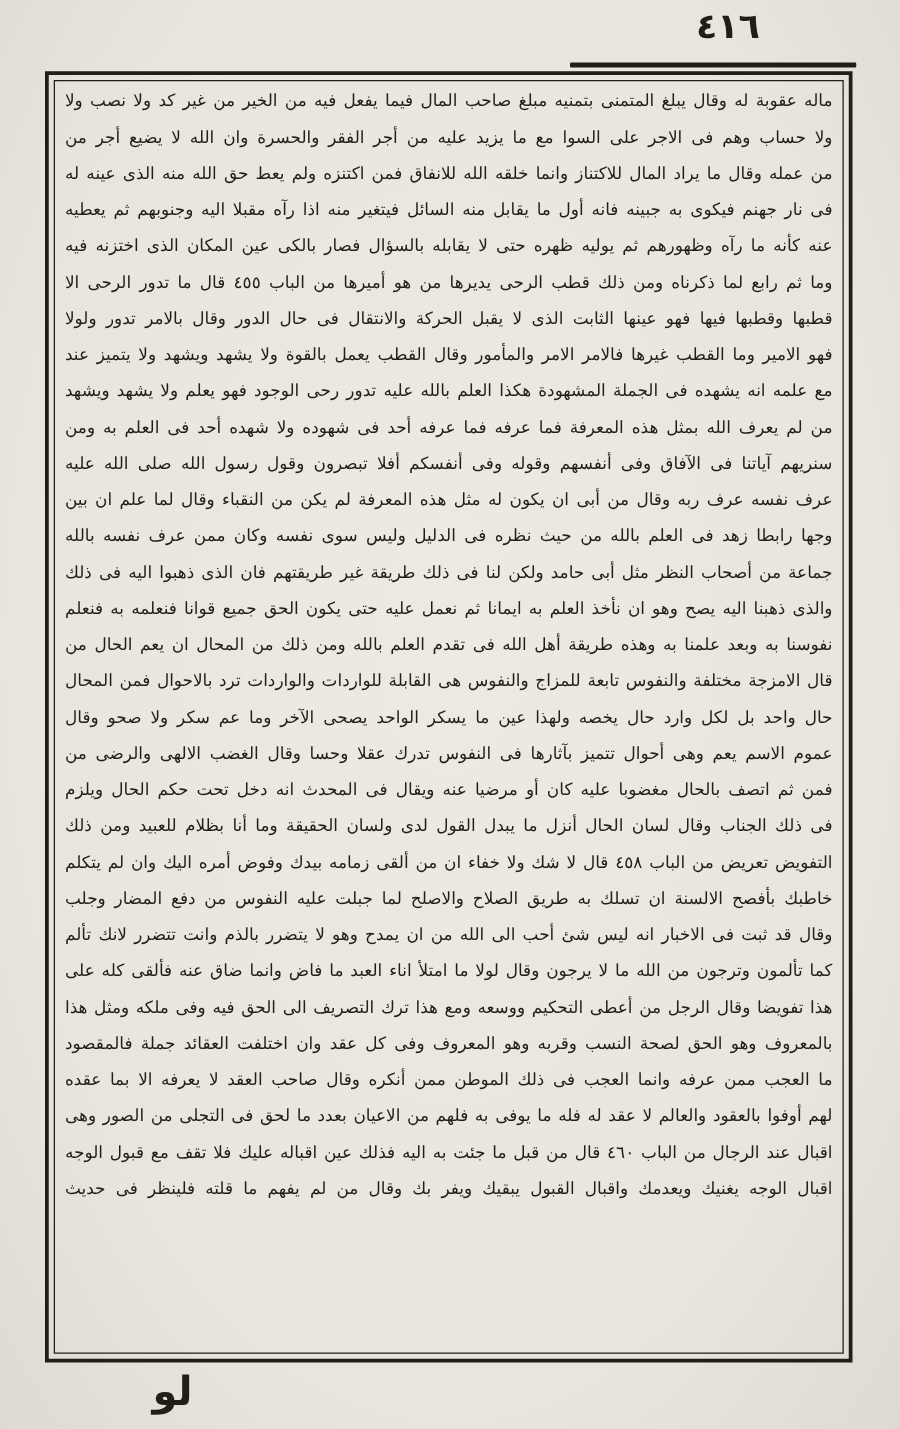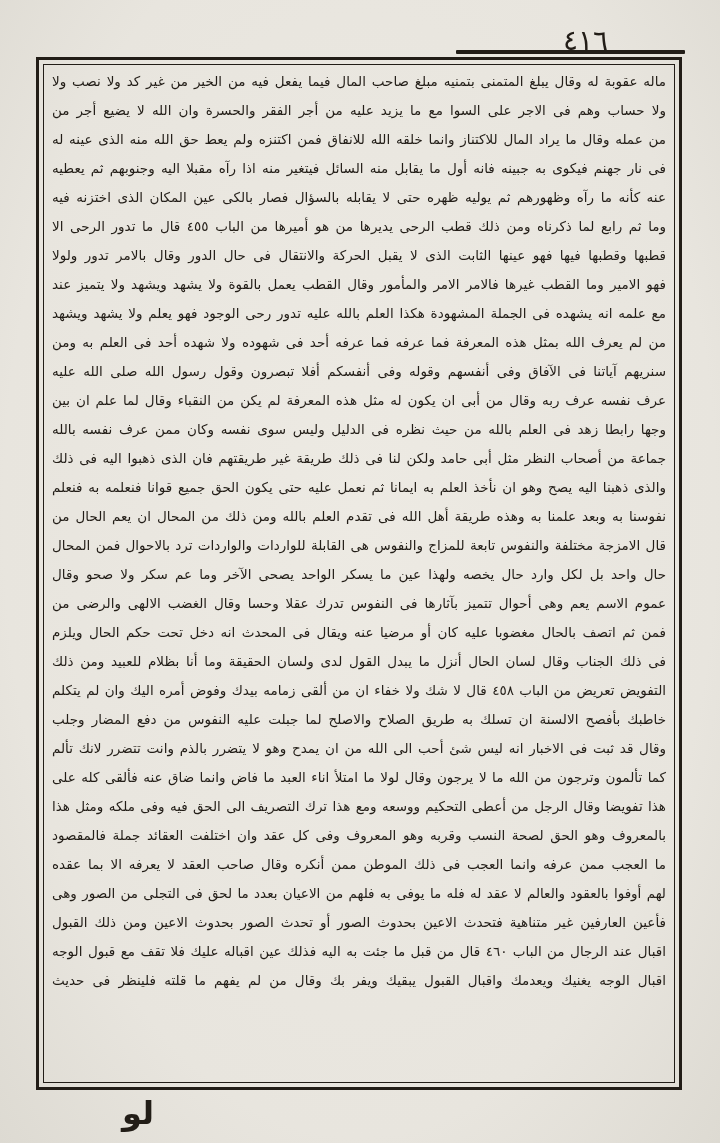--- a/index.html
+++ b/index.html
@@ -15,23 +15,23 @@
   }
   .page{
     position:relative;
     width:720px;height:1143px;
     background:var(--paper);
     background-image:radial-gradient(ellipse at 50% 45%, #edeae3 0%, var(--paper) 70%, #dddad2 100%);
     color:var(--ink);
   }
   .page-number{
     position:absolute;
-    top:24px; right:112px;
+    top:4px; right:112px;
     font-size:28px;
-    font-weight:normal;
+    font-weight:bold;
     letter-spacing:1px;
     direction:rtl;
   }
   .page-number-underline{
     position:absolute;
     top:50px; left:456px;
     width:229px; height:4px;
     background:var(--ink);
     border-radius:1px;
   }
@@ -108,21 +108,20 @@
           <div class="tline">فمن ثم اتصف بالحال مغضوبا عليه كان أو مرضيا عنه ويقال فى المحدث انه دخل تحت حكم الحال ويلزم الادب</div>
           <div class="tline">فى ذلك الجناب وقال لسان الحال أنزل ما يبدل القول لدى ولسان الحقيقة وما أنا بظلام للعبيد ومن ذلك</div>
           <div class="tline">التفويض تعريض من الباب ٤٥٨ قال لا شك ولا خفاء ان من ألقى زمامه بيدك وفوض أمره اليك وان لم يتكلم فقد</div>
           <div class="tline">خاطبك بأفصح الالسنة ان تسلك به طريق الصلاح والاصلح لما جبلت عليه النفوس من دفع المضار وجلب المنافع</div>
           <div class="tline">وقال قد ثبت فى الاخبار انه ليس شئ أحب الى الله من ان يمدح وهو لا يتضرر بالذم وانت تتضرر لانك تألم فانهم يألمون</div>
           <div class="tline">كما تألمون وترجون من الله ما لا يرجون وقال لولا ما امتلأ اناء العبد ما فاض وانما ضاق عنه فألقى كله على غيره فسمى</div>
           <div class="tline">هذا تفويضا وقال الرجل من أعطى التحكيم ووسعه ومع هذا ترك التصريف الى الحق فيه وفى ملكه ومثل هذا</div>
           <div class="tline">بالمعروف وهو الحق لصحة النسب وقربه وهو المعروف وفى كل عقد وان اختلفت العقائد جملة فالمقصود بها واحد</div>
           <div class="tline">ما العجب ممن عرفه وانما العجب فى ذلك الموطن ممن أنكره وقال صاحب العقد لا يعرفه الا بما عقده خاصة فقيل</div>
           <div class="tline">لهم أوفوا بالعقود والعالم لا عقد له فله ما يوفى به فلهم من الاعيان بعدد ما لحق فى التجلى من الصور وهى لا تتناهى</div>
-          <div class="tline">فأعين العارفين غير متناهية فتحدث الاعين بحدوث الصور أو تحدث الصور بحدوث الاعين ومن ذلك القبول</div>
           <div class="tline">اقبال عند الرجال من الباب ٤٦٠ قال من قبل ما جئت به اليه فذلك عين اقباله عليك فلا تقف مع قبول الوجه فان</div>
           <div class="tline">اقبال الوجه يغنيك ويعدمك واقبال القبول يبقيك ويفر بك وقال من لم يفهم ما قلته فلينظر فى حديث السبحات</div>
         </div>
     </div>
   </div>
 
   <div class="catchword">لو</div>
 
 </div>
 

